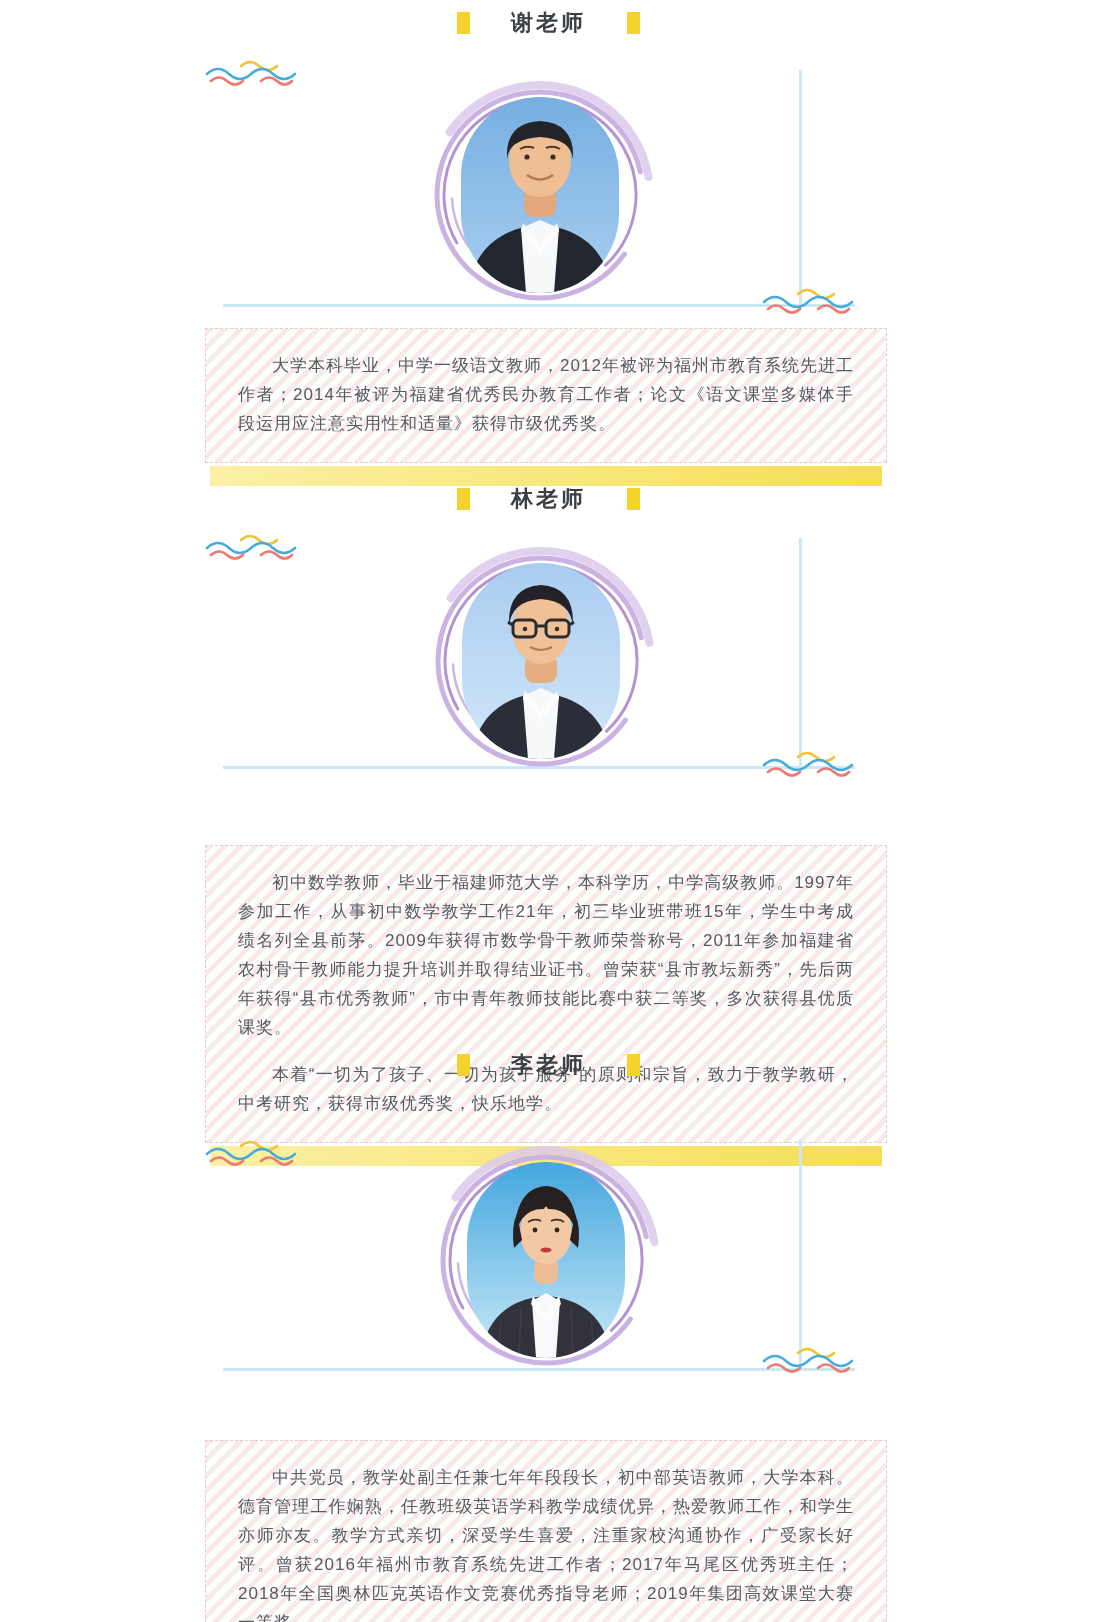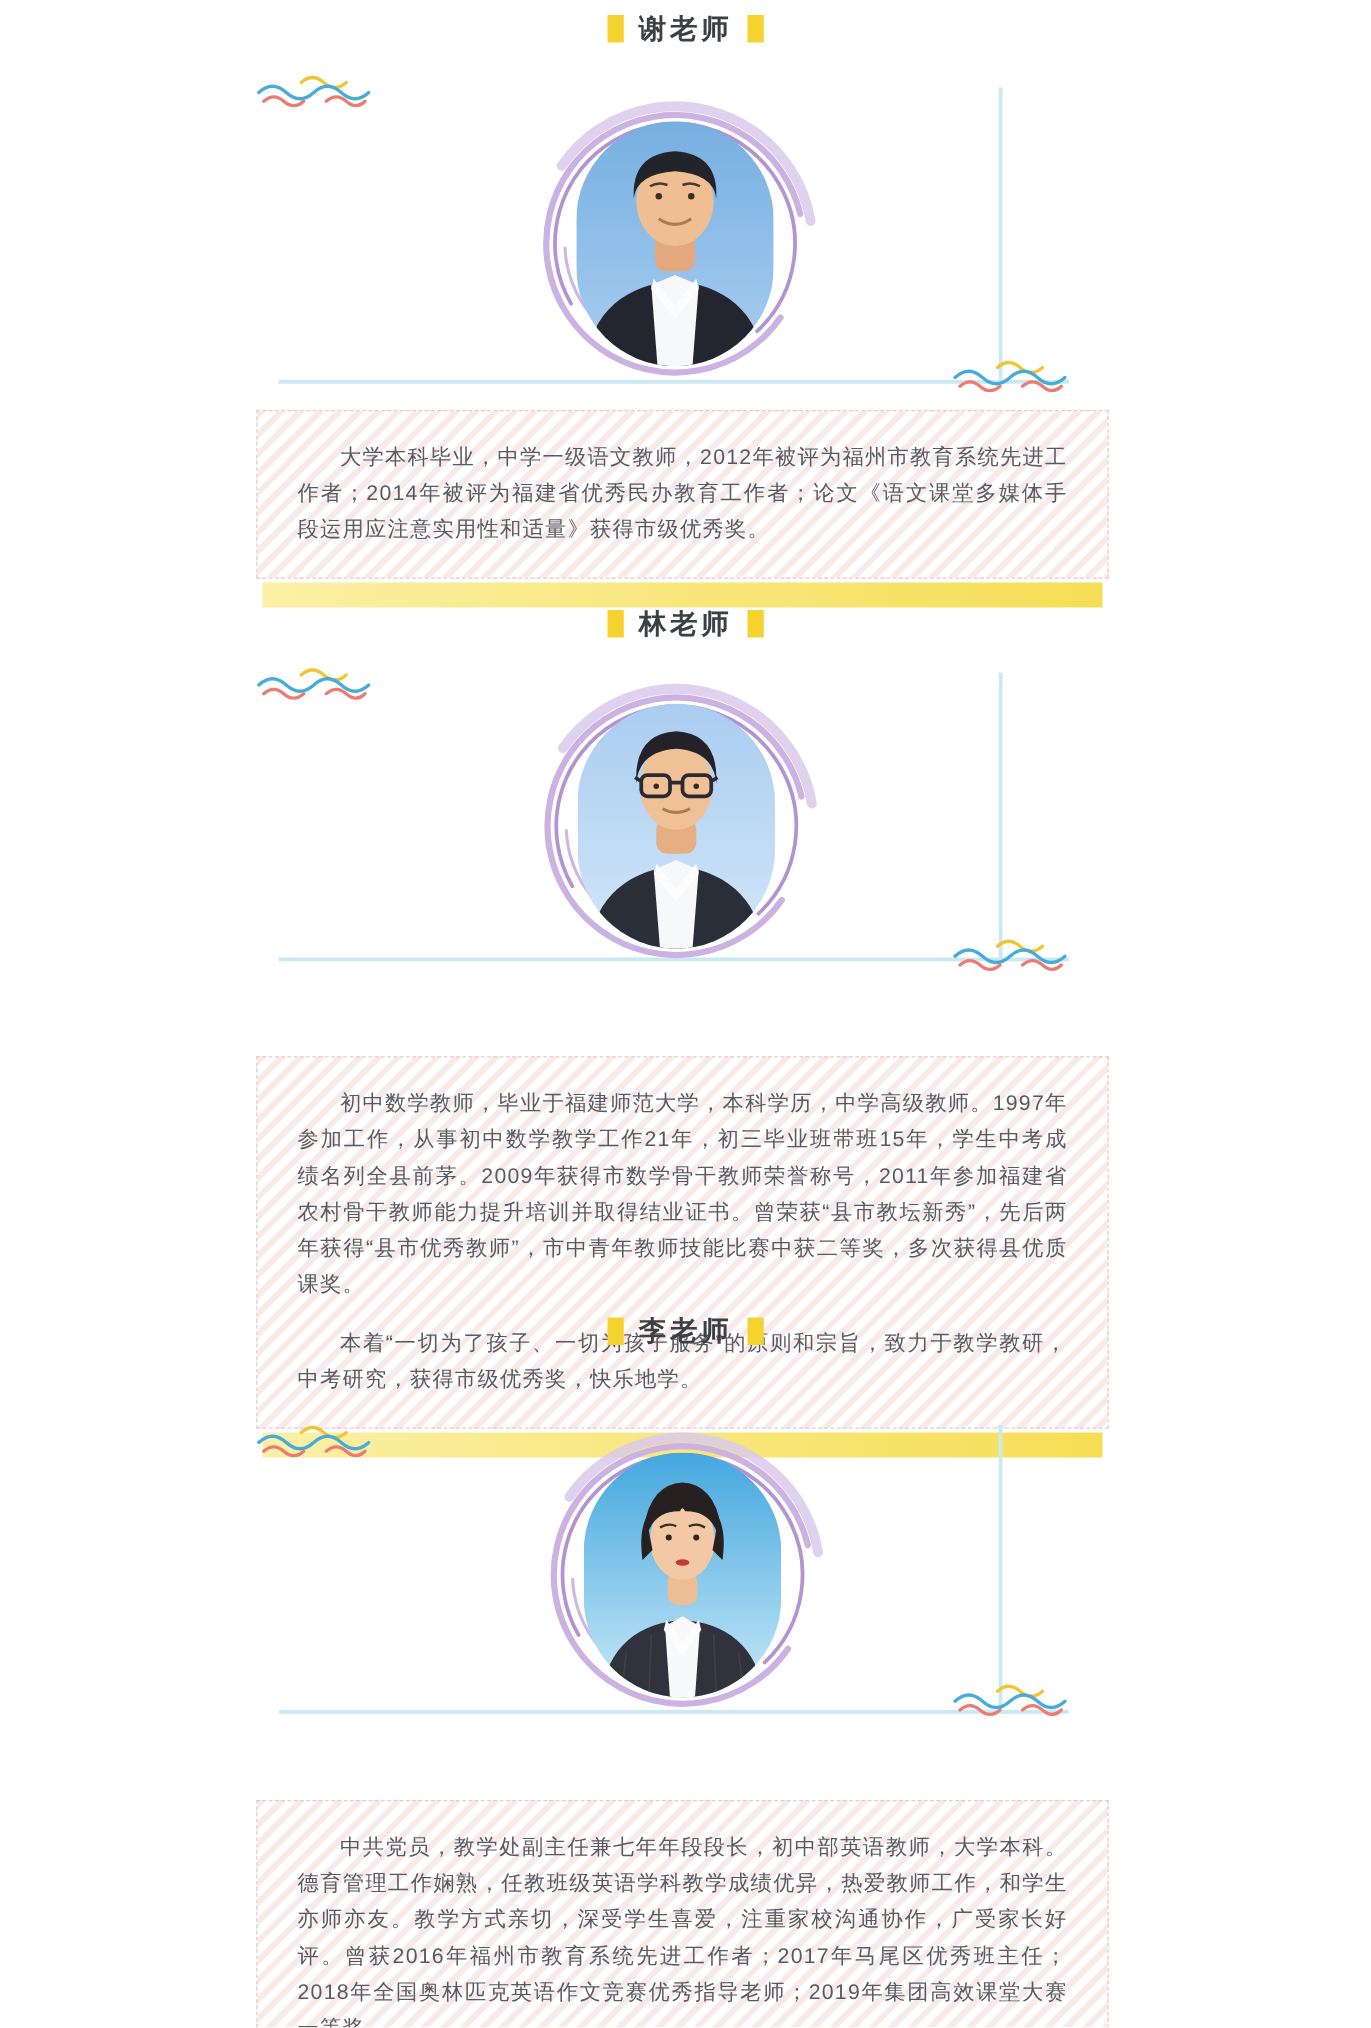--- a/index.html
+++ b/index.html
@@ -3,21 +3,21 @@
 <meta charset="utf-8">
 <style>
   html,body{margin:0;padding:0;background:#ffffff;}
   .page{
     position:relative;width:1097px;height:1622px;margin:0 auto;
     background:#ffffff;font-family:"Liberation Sans",sans-serif;overflow:hidden;
   }
   
   .title-row{
     position:absolute;left:0;width:100%;height:26px;
-    display:flex;justify-content:center;align-items:center;gap:12px;
+    display:flex;justify-content:center;align-items:center;gap:41px;
   }
   .title-sq{width:13px;height:22px;background:#F5D32E;}
   .title-text{
     font-size:22px;font-weight:bold;color:#3C4045;letter-spacing:3px;line-height:26px;
   }
   
   .vline{position:absolute;width:3px;background:#CBE9F3;}
   .hline{position:absolute;left:223px;width:632px;height:3px;background:#CBE9F3;}
   .wavy{position:absolute;width:93px;height:28px;}
   

